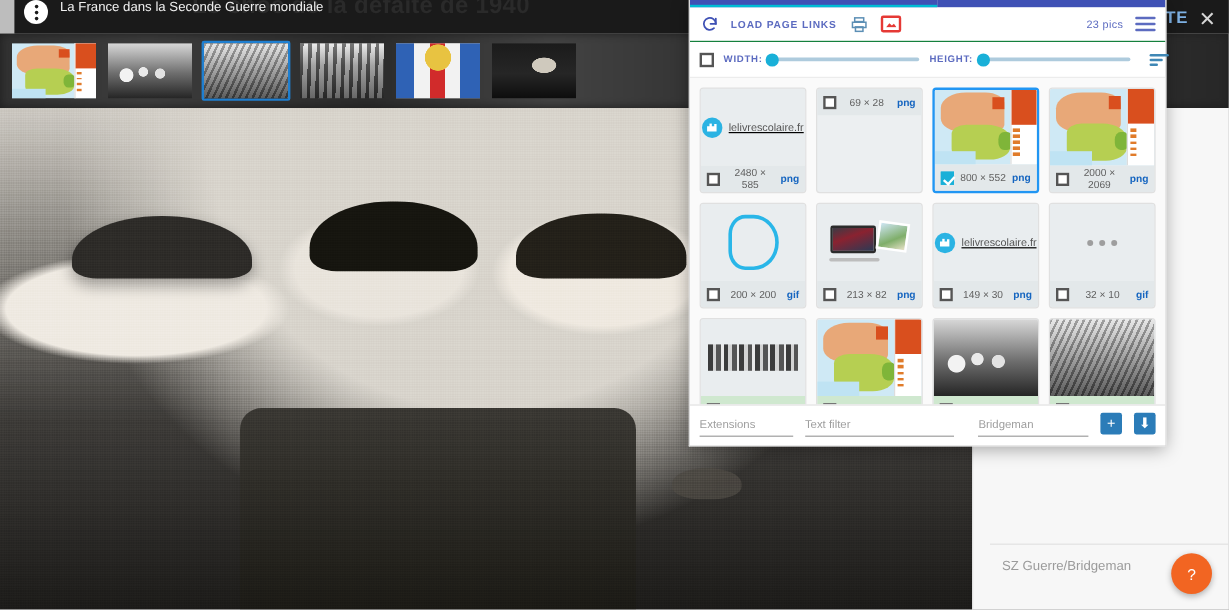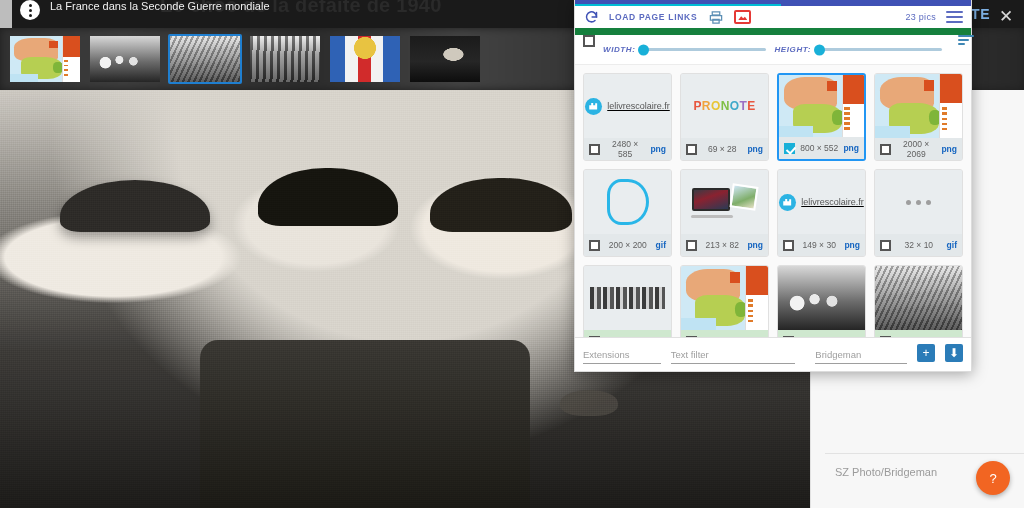--- a/index.html
+++ b/index.html
@@ -173,40 +173,39 @@
     display:flex; flex-direction:column;
     border:1px solid #dcdcdc; border-top:none;
   }
   .progress{ height:6px; width:100%; display:flex; flex:none; }
   .progress .seg-a{ width:52%; background:#3f51b5; }
   .progress .seg-b{ width:48%; background:#3f51b5; }
   .progress .underline{ position:absolute; left:0; top:4px; height:2px; width:52%; background:#00bcd4; }
 
   .ext-toolbar{
     height:29px; flex:none; display:flex; align-items:center; padding:0 8px;
-    border-bottom:7px solid #15803d; gap:10px;
+    border-bottom:1px solid #15803d; gap:10px;
   }
   .reload-icon{ width:16px;height:16px; color:#3f51b5; display:flex;align-items:center;justify-content:center;}
   .load-links{ font-size:8.5px; font-weight:bold; letter-spacing:.7px; color:#5c6bc0; }
   .printer-icon{ width:17px;height:15px; display:flex;align-items:center;justify-content:center; color:#5c8fb5;}
   .pic-icon{
     width:17px;height:14px;border:2px solid #e53935;border-radius:2px;
     display:flex;align-items:center;justify-content:center; background:#fff;
   }
   .pic-icon i{ width:9px;height:6px;background:#e53935;
     clip-path:polygon(0 100%,32% 38%,55% 72%,74% 46%,100% 100%); display:block;}
   .spacer{ flex:1; }
   .pic-count{ font-size:9px; color:#5c6bc0; letter-spacing:.3px; }
   .burger{ width:17px; display:flex; flex-direction:column; gap:3px; }
   .burger i{ height:2px; background:#5c6bc0; border-radius:1px; display:block; }
 
   .ext-filters{
-    height:30px; flex:none; display:flex; padding:0 8px; gap:8px;
+    height:30px; flex:none; display:flex; align-items:center; padding:0 8px; gap:8px;
     border-bottom:1px solid #ececec;
-    font-style:italic;
   }
   .cb-sq{ width:12px;height:12px;border:2px solid #555; flex:none; background:#fff; }
   .slider-group{ display:flex; align-items:center; gap:5px; }
   .slider-label{ font-size:8px; font-weight:bold; letter-spacing:.6px; color:#5c6bc0; }
   .slider-track{ position:relative; height:3px; background:#aecbdd; border-radius:2px; }
   .slider-track.w{ width:126px; }
   .slider-track.h{ width:126px; }
   .slider-knob{
     position:absolute; left:-2px; top:50%; transform:translateY(-50%);
     width:11px;height:11px;border-radius:50%; background:#19b0d8;
@@ -306,21 +305,21 @@
 
     <div class="grain"></div>
   </div>
 
   <div class="article-col">
     <div class="article-date">24 octobre</div>
     <div class="article-body" style="white-space:pre-line">e 24
 boration a
 l'en ai</div>
     <div class="credit-sep"></div>
-    <div class="credit">SZ Photo/Bridgeman</div>
+    <div class="credit">SZ Guerre/Bridgeman</div>
     <div class="help-fab">?</div>
   </div>
 
   <div class="thumbstrip">
     <div class="strip-bg"></div>
     <div class="thumbs">
       <div class="thumb">
         <div class="art-map">
             <div class="occ"></div>
             <div class="alsace"></div>
@@ -437,23 +436,20 @@
               <span class="lls-text">lelivrescolaire.fr</span>
             </div>
           </div>
           <div class="meta">
             <span class="cb"></span>
             <span class="dims">2480 × 585</span>
             <span class="ext">png</span>
           </div>
         </div>
         <div class="card row1">
-          <div class="preview">
-            <div class="pronote-mini"><span>P</span><span>R</span><span>O</span><span>N</span><span>O</span><span>T</span><span>E</span></div>
-          </div>
           <div class="meta">
             <span class="cb"></span>
             <span class="dims">69 × 28</span>
             <span class="ext">png</span>
           </div>
         </div>
         <div class="card row1 selected">
           <div class="preview">
             <div class="map-mini art-map">
               <div class="occ"></div>

